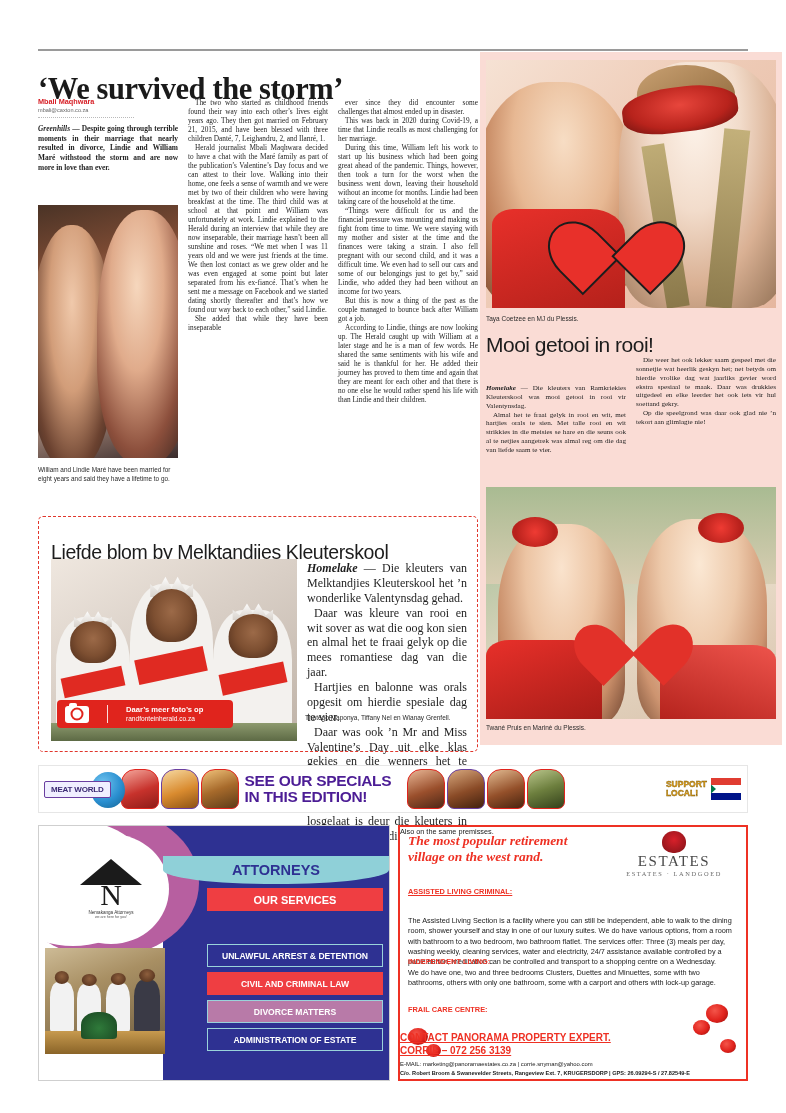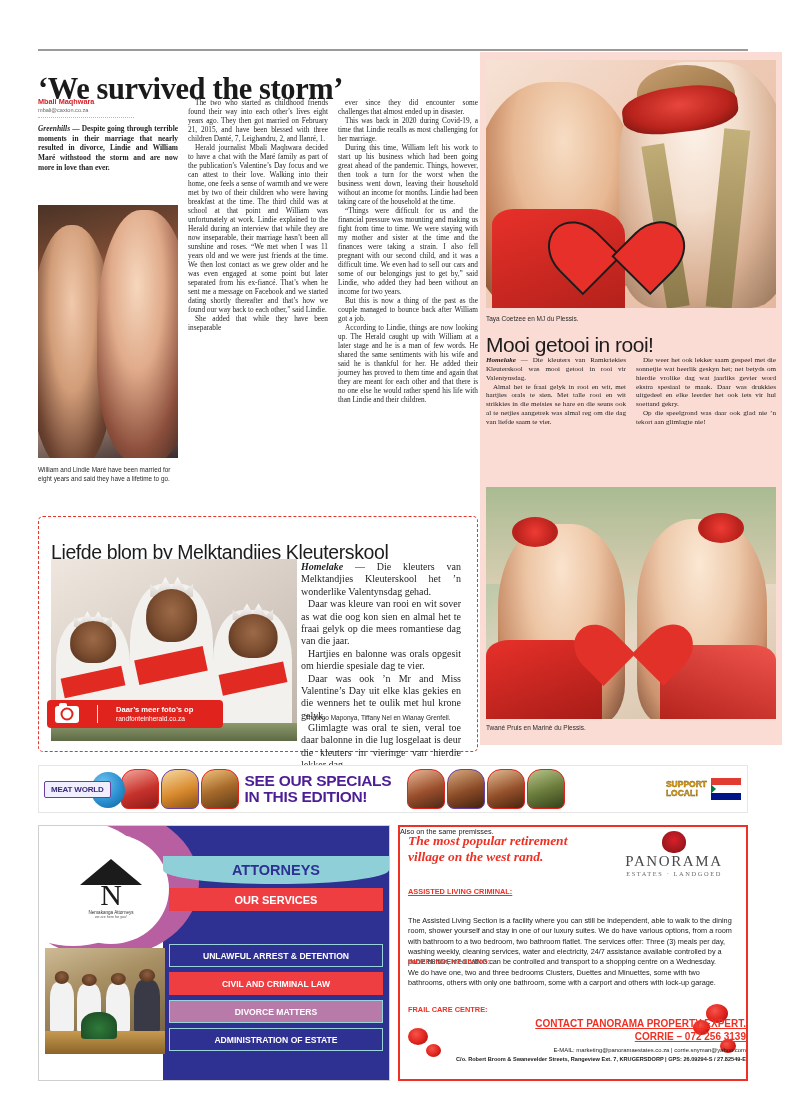--- a/index.html
+++ b/index.html
@@ -148,21 +148,21 @@
     background:#fadcd5;
   }
   .mooi-title {
     position:absolute; left:486px; top:316px; width:300px;
     font-family:"Liberation Sans", sans-serif;
     font-size:21px; font-weight:400; color:#1c1c1c; letter-spacing:-0.5px;
   }
   .mooi-cols { position:absolute; left:486px; top:356px; width:296px; }
   .mcol { position:absolute; top:0; width:140px; font-size:7.1px; line-height:1.25;
           text-align:justify; color:#1e1e1e; }
-  .mcol.m1 { left:0; }
+  .mcol.m1 { left:0;margin-top:28px; }
   .mcol.m2 { left:150px; }
   .mcol p { margin:0; text-indent:7px; }
   .mcol p.noind { text-indent:0; }
   .mcol i { font-style:italic; }
   .mcol b { font-weight:700; }
 
   .mooi-photo {
     position:absolute; left:486px; top:487px; width:290px; height:232px;
     overflow:hidden;
     background:linear-gradient(160deg,#cfd8c2 0%,#b8c7a5 25%,#e6d8c4 60%,#d9c3ad 100%);
@@ -245,21 +245,21 @@
     background:#e02a22; transform:rotate(-12deg);
   }
   .lp-kid1 { left:2%;  width:30%; height:68%; }
   .lp-kid2 { left:32%; width:34%; height:86%; }
   .lp-kid3 { left:66%; width:32%; height:72%; }
   .liefde-photo .grass {
     position:absolute; left:0; bottom:0; width:100%; height:10%;
     background:linear-gradient(180deg,#8d9a6e,#5d6a45);
   }
   .photo-badge {
-    position:absolute; left:8px; top:183px; width:176px; height:28px;
+    position:absolute; left:18px; top:183px; width:176px; height:28px;
     background:#e0241d; border-radius:4px;
     display:flex; align-items:center; gap:18px; padding:0 8px;
   }
   .photo-badge .cam {
     width:24px; height:17px; background:#ffffff; border-radius:3px; position:relative;
     flex:0 0 auto;
   }
   .photo-badge .cam::before {
     content:""; position:absolute; left:50%; top:50%; transform:translate(-50%,-50%);
     width:9px; height:9px; border:2.2px solid #e0241d; border-radius:50%;
@@ -269,22 +269,22 @@
     background:#ffffff; border-radius:2px 2px 0 0;
   }
   .photo-badge .bsep { width:1px; height:18px; background:#ffffff; opacity:.85; }
   .photo-badge .btxt {
     font-family:"Liberation Sans", sans-serif; color:#fff; line-height:1.15;
   }
   .photo-badge .btxt .l1 { font-size:7.6px; font-weight:700; }
   .photo-badge .btxt .l2 { font-size:6.6px; font-weight:400; }
 
   .liefde-text {
-    position:absolute; left:262px; top:44px; width:160px;
-    font-size:10px; line-height:1.24; text-align:justify; color:#1e1e1e;
+    position:absolute; left:268px; top:44px; width:160px;
+    font-size:12px; line-height:1.24; text-align:justify; color:#1e1e1e;
   }
   .liefde-text p { margin:0; text-indent:7px; }
   .liefde-text p.noind { text-indent:0; }
   .liefde-text i { font-style:italic; }
   .liefde-text b { font-weight:700; }
   .liefde-caption {
     position:absolute; left:266px; top:196px; width:162px;
     font-family:"Liberation Sans", sans-serif; font-size:6.5px; line-height:1.4; color:#2a2a2a;
   }
 
@@ -412,21 +412,21 @@
     position:absolute; right:0; top:30px; width:226px; height:28px;
     background:#8fd0d8;
     display:flex; align-items:center; justify-content:center;
     border-radius:0 0 60% 60%;
   }
   .nema .attorneys-bar span {
     font-family:"Liberation Sans", sans-serif; font-weight:700; font-size:14.5px;
     color:#2e3192;
   }
   .nema .svc {
-    position:absolute; right:6px; width:214px; height:23px;
+    position:absolute; right:6px; width:176px; height:23px;
     display:flex; align-items:center; justify-content:center;
     font-family:"Liberation Sans", sans-serif; font-weight:700;
     color:#ffffff; text-align:center;
   }
   .nema .svc.head { top:62px;  background:#ef3e42; font-size:11px; }
   .nema .svc.s1   { top:90px;  background:#b87aa8; font-size:8.6px; border:1px solid #9ad3da; }
   .nema .svc.s2   { top:118px; background:#2e3192; font-size:8.6px; border:1px solid #9ad3da; }
   .nema .svc.s3   { top:146px; background:#ef3e42; font-size:8.6px; }
   .nema .svc.s4   { top:174px; background:#b87aa8; font-size:8.6px; border:1px solid #9ad3da; }
   .nema .svc.s5   { top:202px; background:#2e3192; font-size:8.6px; border:1px solid #9ad3da; }
@@ -478,21 +478,21 @@
   .pano .poppy {
     position:absolute; border-radius:50%;
     background:radial-gradient(circle at 40% 35%, #f4554a 0%, #e0221c 55%, #8d0f0c 100%);
   }
   .pano .pp1 { right:18px; bottom:56px; width:22px; height:19px; }
   .pano .pp2 { right:36px; bottom:44px; width:17px; height:15px; }
   .pano .pp3 { left:8px;   bottom:34px; width:20px; height:17px; }
   .pano .pp4 { left:26px;  bottom:22px; width:15px; height:13px; }
   .pano .pp5 { right:10px; bottom:26px; width:16px; height:14px; }
   .pano .footer {
-    position:absolute; left:0; bottom:16px; width:100%; text-align:right;
+    position:absolute; left:0; bottom:2px; width:100%; text-align:left;
   }
   .pano .footer .f1 {
     font-family:"Liberation Sans", sans-serif; font-weight:700; font-size:10px;
     color:#ee3124; text-decoration:underline; line-height:1.35;
   }
   .pano .footer .f2 {
     font-family:"Liberation Sans", sans-serif; font-weight:700; font-size:10px;
     color:#ee3124; text-decoration:underline; line-height:1.35;
   }
   .pano .footer .f3 {
@@ -702,21 +702,21 @@
   </div>
 
   <div class="pano">
     <div class="script">
       <div>The most popular retirement</div>
       <div>village on the west rand.</div>
     </div>
 
     <div class="plogo">
       <div class="crest"></div>
-      <div class="pn">PANORAMA</div>
+      <div class="pn">ESTATES</div>
       <div class="ps">ESTATES · LANDGOED</div>
     </div>
 
     <div class="sec-h u h-assisted">ASSISTED LIVING CRIMINAL:</div>
     <div class="body b-assisted">The Assisted Living Section is a facility where you can still be independent, able to walk to the dining room, shower yourself and stay in one of our luxury suites. We do have various options, from a room with bathroom to a two bedroom, two bathroom flatlet. The services offer: Three (3) meals per day, washing weekly, cleaning services, water and electricity, 24/7 assistance available controlled by a panic button, medication can be controlled and transport to a shopping centre on a Wednesday.</div>
 
     <div class="sec-h h-indep">INDEPENDENT LIVING:</div>
     <div class="body b-indep">We do have one, two and three bedrooms Clusters, Duettes and Minuettes, some with two bathrooms, others with only one bathroom, some with a carport and others with lock-up garage.</div>
 
     <div class="sec-h h-frail">FRAIL CARE CENTRE:</div>

